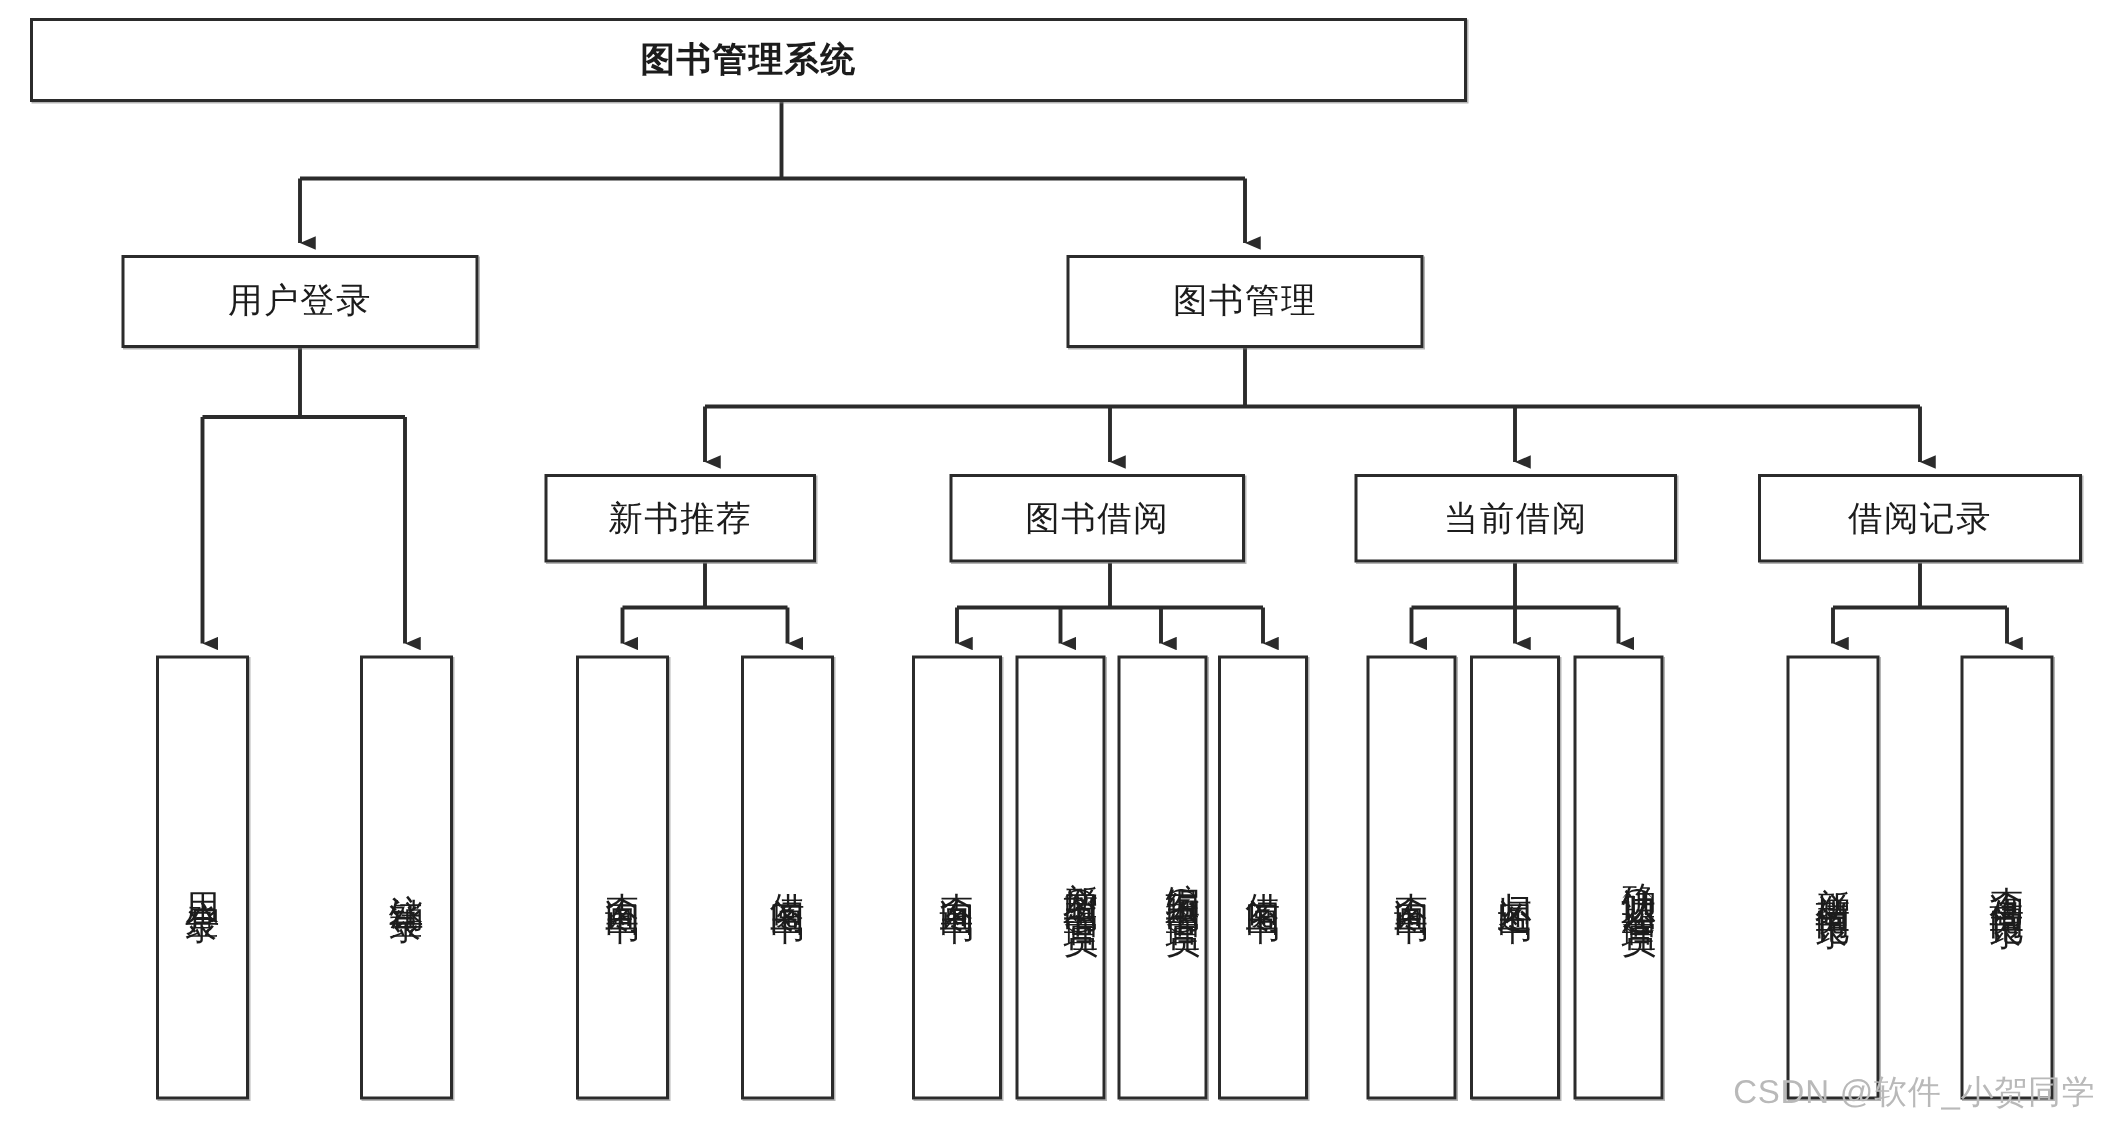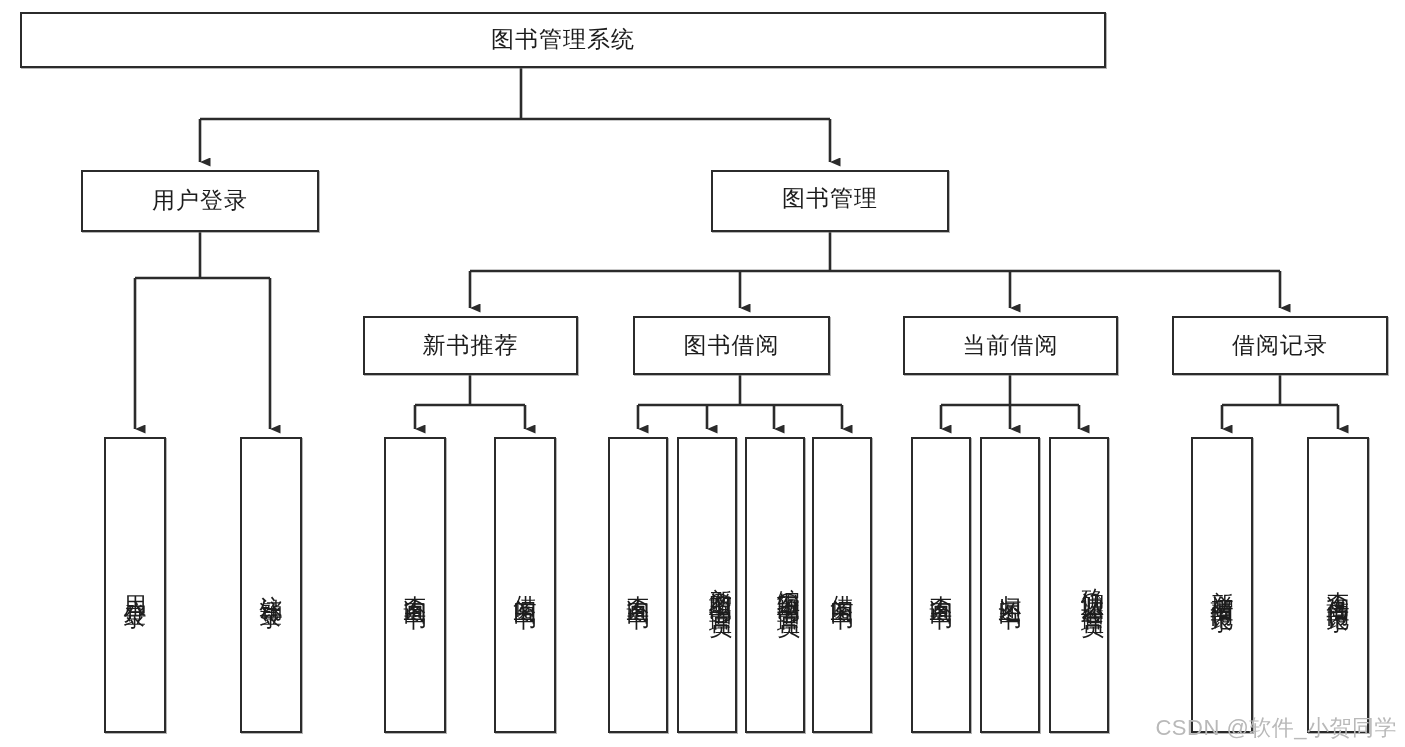--- a/index.html
+++ b/index.html
@@ -118,32 +118,32 @@
       <path d="M1010,405 L1010,429" marker-end="url(#arrowhead)"></path>
       <path d="M1079,405 L1079,429" marker-end="url(#arrowhead)"></path>
 
       <path d="M1280,375 L1280,405"></path>
       <path d="M1222,405 L1338,405"></path>
       <path d="M1222,405 L1222,429" marker-end="url(#arrowhead)"></path>
       <path d="M1338,405 L1338,429" marker-end="url(#arrowhead)"></path>
     </g>
   </svg>
 
-  <div class="node horiz" style="left:20px; top:12px; width:1086px; height:56px;">
+  <div class="node horiz" style="left:20px; top:12px; width:958px; height:56px;font-weight:bold;">
     <span class="label">图书管理系统</span>
   </div>
 
   <div class="node horiz" style="left:81px; top:170px; width:238px; height:62px;">
     <span class="label">用户登录</span>
   </div>
-  <div class="node horiz" style="left:711px; top:170px; width:238px; height:62px;font-family:Liberation Mono, monospace;">
+  <div class="node horiz" style="left:711px; top:170px; width:238px; height:62px;">
     <span class="label">图书管理</span>
   </div>
 
-  <div class="node horiz" style="left:363px; top:316px; width:215px; height:59px;">
+  <div class="node horiz" style="left:363px; top:316px; width:181px; height:59px;">
     <span class="label">新书推荐</span>
   </div>
   <div class="node horiz" style="left:633px; top:316px; width:197px; height:59px;">
     <span class="label">图书借阅</span>
   </div>
   <div class="node horiz" style="left:1172px; top:316px; width:216px; height:59px;">
     <span class="label">借阅记录</span>
   </div>
   <div class="node horiz" style="left:903px; top:316px; width:215px; height:59px;">
     <span class="label">当前借阅</span>

